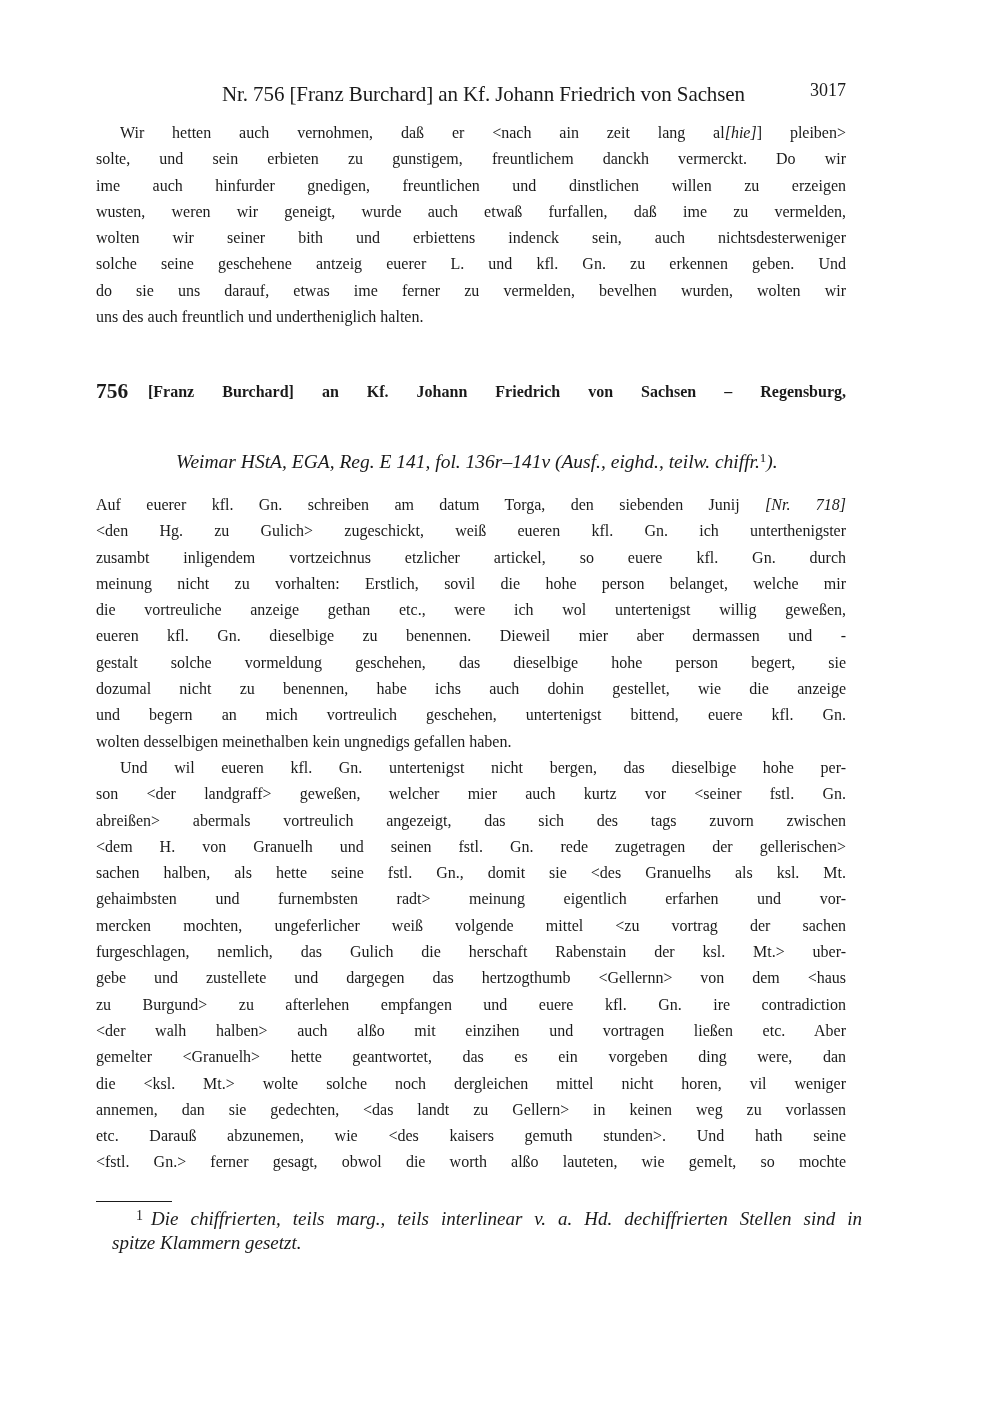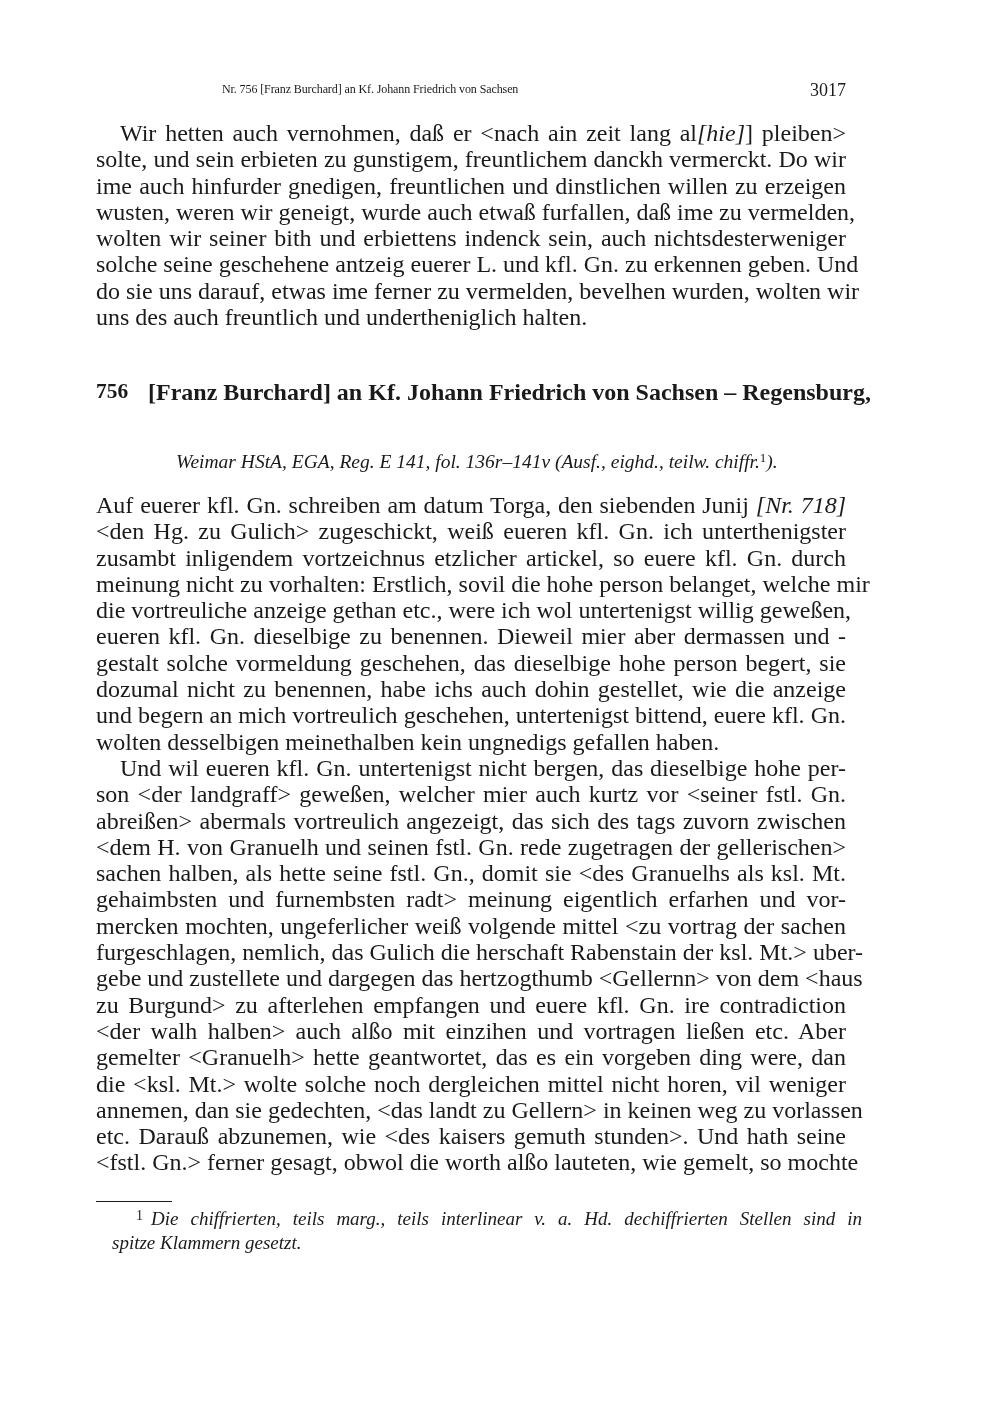--- a/index.html
+++ b/index.html
@@ -1,23 +1,23 @@
 <!DOCTYPE html>
 <html><head>
 <meta charset="utf-8">
 <style>
   html, body { margin: 0; padding: 0; background: #ffffff; }
   body { width: 1004px; height: 1418px; position: relative; overflow: hidden;
          font-family: "Liberation Serif", "DejaVu Serif", serif; color: #1a1a1a; }
   .page { position: absolute; left: 0; top: 0; width: 1004px; height: 1418px; }
   .running-head { position: absolute; top: 80px; left: 96px; width: 750px; height: 28px; }
-  .running-title { position: absolute; left: 126px; top: 2px; font-size: 12px; letter-spacing: -0.1px; }
+  .running-title { position: absolute; left: 126px; top: 2px; font-size: 21px; letter-spacing: -0.1px; }
   .page-number { position: absolute; right: 0; top: 0; font-size: 18px; }
   .block { position: absolute; left: 96px; width: 750px; }
-  .line { display: block; height: 26.3px; line-height: 26.3px; font-size: 24px;
+  .line { display: block; height: 26.3px; line-height: 26.3px; font-size: 16px;
           text-align: justify; text-align-last: justify; white-space: nowrap; overflow: visible; }
   .line.last { text-align-last: left; }
   .line.indent { padding-left: 24px; }
   .it { font-style: italic; }
   .heading { position: absolute; left: 96px; top: 379px; width: 750px; font-weight: bold; font-size: 21.4px; }
   .heading .num { position: absolute; left: 0; top: 0; }
   .heading .title { position: absolute; left: 52px; top: 0; width: 698px; }
   .heading .title .line { font-weight: bold; }
   .source { position: absolute; left: 157px; top: 450px; width: 690px; font-size: 19.5px; font-style: italic; white-space: nowrap; margin-left: 19px; }
   .source sup, .fn sup { font-style: normal; font-size: 13px; vertical-align: 6px; }

